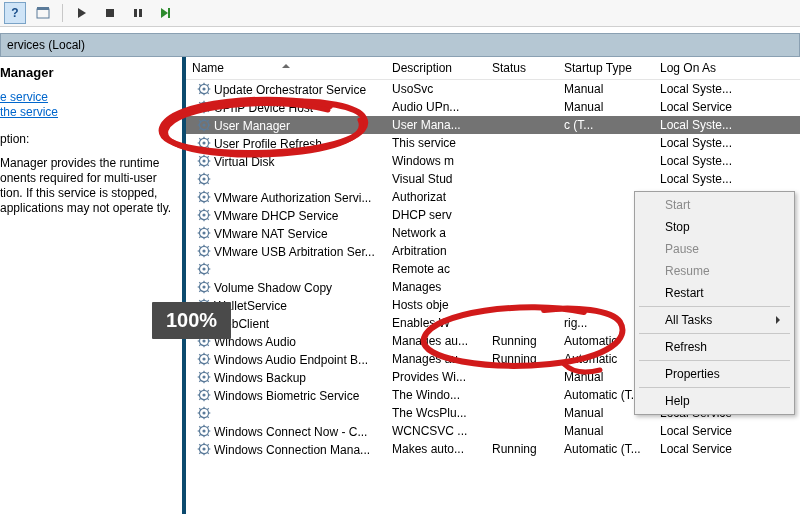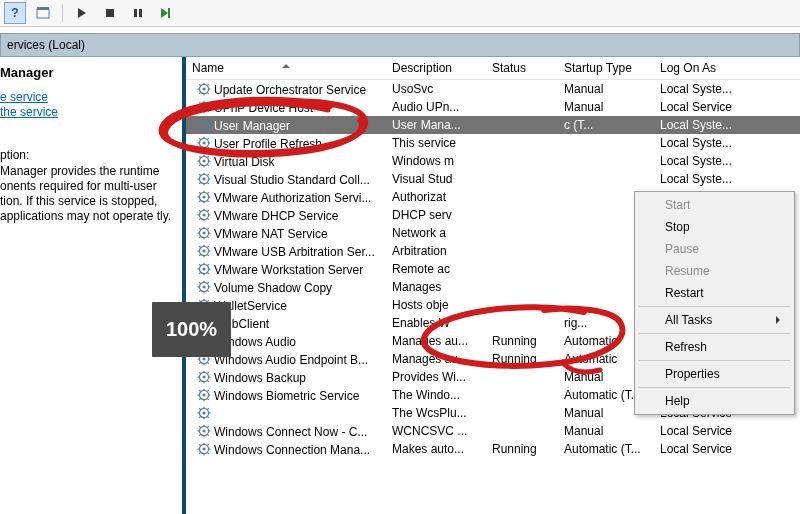--- a/index.html
+++ b/index.html
@@ -8,23 +8,23 @@
   .toolbar{height:26px;border-bottom:1px solid #d0d0d0;display:flex;align-items:center;padding:0 4px;gap:6px;background:#f7f7f7}
   .tb-btn{width:20px;height:20px;display:flex;align-items:center;justify-content:center;border:1px solid transparent}
   .tb-sep{width:1px;height:18px;background:#c8c8c8;margin:0 2px}
   .tb-btn svg{display:block}
   
   .panehdr{height:22px;background:#b5c7d3;border:1px solid #8aa0b2;display:flex;align-items:center;padding-left:6px;font-size:12px;margin-top:6px}
   .body{display:flex;height:calc(514px - 26px - 6px - 24px)}
   
   .left{width:186px;border-right:4px solid #0c4a6e;padding:8px 10px 0 0;box-sizing:border-box}
   .left h1{font-size:13px;font-weight:600;margin:0 0 10px 0}
-  .descA{margin-bottom:28px;line-height:15px}
+  .descA{margin-bottom:12px;line-height:15px}
   .descA .lnk{color:#0066cc;text-decoration:underline;cursor:pointer}
-  .descLbl{margin-bottom:2px}
+  .descLbl{margin-bottom:10px}
   .descB{line-height:15px}
   
   .list{flex:1;position:relative}
   .cols{display:flex;height:22px;border-bottom:1px solid #e5e5e5;align-items:center;font-size:12px;user-select:none}
   .col{padding-left:6px;box-sizing:border-box;position:relative;height:100%;display:flex;align-items:center;border-right:1px solid transparent}
   .col.sort::after{content:"";position:absolute;left:50%;top:3px;border:4px solid transparent;border-bottom-color:#6a6a6a;transform:translateX(-50%)}
   .c-name{width:200px}
   .c-desc{width:100px}
   .c-stat{width:72px}
   .c-start{width:96px}
@@ -39,21 +39,21 @@
   
   .gear{width:14px;height:14px}
   
   .ctx{position:absolute;left:448px;top:134px;width:155px;background:#f0f0f0;border:1px solid #a0a0a0;box-shadow:2px 2px 4px rgba(0,0,0,.25);padding:2px;z-index:10}
   .ctx .mi{height:22px;display:flex;align-items:center;padding:0 20px 0 28px;font-size:12px;color:#000;position:relative}
   .ctx .mi.dis{color:#8a8a8a}
   .ctx .mi.bold{font-weight:400}
   .ctx hr{border:none;border-top:1px solid #c8c8c8;margin:2px 2px}
   .ctx .mi .arrow{position:absolute;right:8px;top:7px;border:4px solid transparent;border-left-color:#3a3a3a}
   
-  .zoom{position:absolute;left:152px;top:302px;background:#4a4a4a;color:#fff;font-size:20px;font-weight:600;padding:16px 14px;border-radius:1px;z-index:20}
+  .zoom{position:absolute;left:152px;top:302px;background:#4a4a4a;color:#fff;font-size:20px;font-weight:600;padding:7px 14px;border-radius:1px;z-index:20}
   
   .annot{position:absolute;pointer-events:none;z-index:15}
 </style>
 </head>
 <body>
 <div class="root">
 
 <div class="toolbar">
   <div class="tb-btn" style="border:1px solid #7aa3c7;background:#cfe4f7;color:#1a4e8a;font-weight:700">?</div>
   <div class="tb-btn">
@@ -250,21 +250,20 @@
                     <line x1="8" y1="13" x2="8" y2="15.2"></line>
                     <line x1="0.8" y1="8" x2="3" y2="8"></line>
                     <line x1="13" y1="8" x2="15.2" y2="8"></line>
                     <line x1="2.6" y1="2.6" x2="4.2" y2="4.2"></line>
                     <line x1="11.8" y1="11.8" x2="13.4" y2="13.4"></line>
                     <line x1="13.4" y1="2.6" x2="11.8" y2="4.2"></line>
                     <line x1="4.2" y1="11.8" x2="2.6" y2="13.4"></line>
                   </g>
                 </svg>
               </span>
-              <span class="txt">Visual Studio Standard Coll...</span>
             </div>
             <div class="cell c-desc">Visual Stud</div>
             <div class="cell c-stat"></div>
             <div class="cell c-start"></div>
             <div class="cell c-log">Local Syste...</div>
           </div>
           <div class="row">
             <div class="cell c-name">
               <span class="ic">
                 <svg class="gear" viewBox="0 0 16 16">
@@ -375,21 +374,20 @@
                     <line x1="8" y1="13" x2="8" y2="15.2"></line>
                     <line x1="0.8" y1="8" x2="3" y2="8"></line>
                     <line x1="13" y1="8" x2="15.2" y2="8"></line>
                     <line x1="2.6" y1="2.6" x2="4.2" y2="4.2"></line>
                     <line x1="11.8" y1="11.8" x2="13.4" y2="13.4"></line>
                     <line x1="13.4" y1="2.6" x2="11.8" y2="4.2"></line>
                     <line x1="4.2" y1="11.8" x2="2.6" y2="13.4"></line>
                   </g>
                 </svg>
               </span>
-              <span class="txt">VMware Workstation Server</span>
             </div>
             <div class="cell c-desc">Remote ac</div>
             <div class="cell c-stat"></div>
             <div class="cell c-start"></div>
             <div class="cell c-log">Local Syste...</div>
           </div>
           <div class="row">
             <div class="cell c-name">
               <span class="ic">
                 <svg class="gear" viewBox="0 0 16 16">

